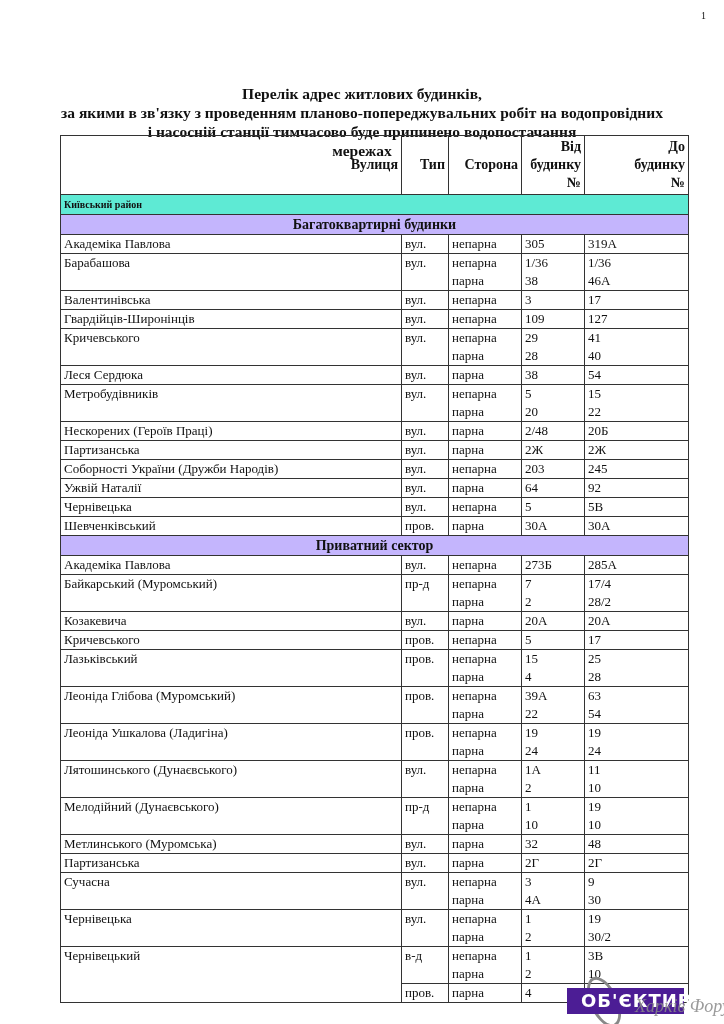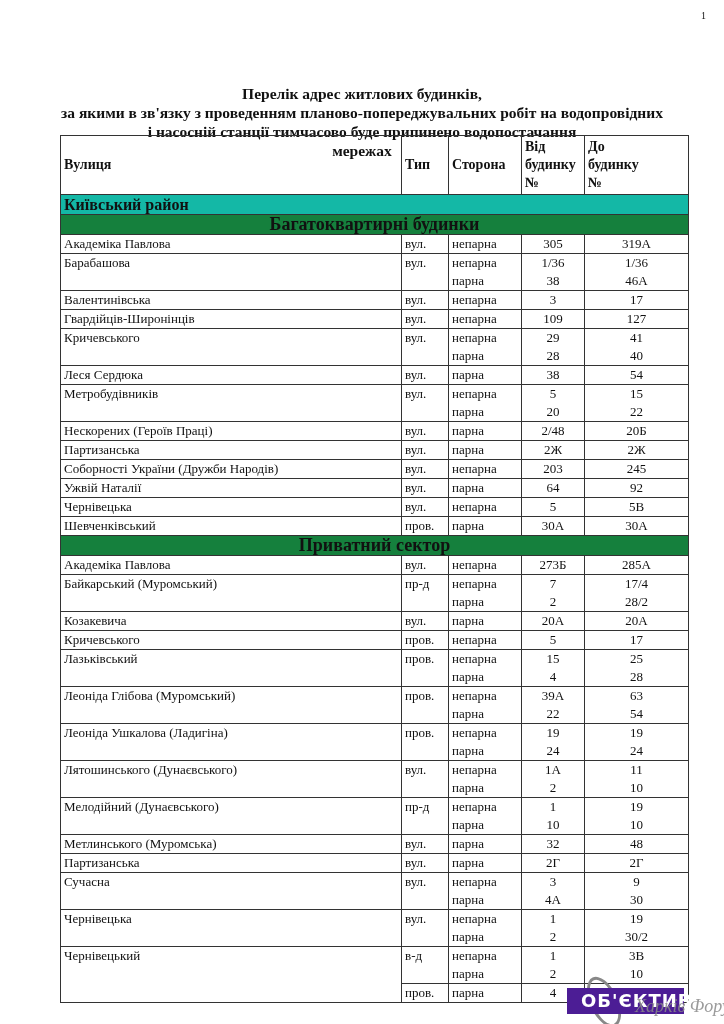--- a/index.html
+++ b/index.html
@@ -5,29 +5,29 @@
   html, body { margin:0; padding:0; background:#fff; }
   body { width:724px; height:1024px; position:relative; overflow:hidden;
          font-family:"Liberation Serif", "DejaVu Serif", serif; color:#111; }
   .page-num { position:absolute; top:10px; right:18px; font-size:10px; }
   .title { position:absolute; top:40px; left:0; width:724px; text-align:center;
            font-weight:bold; font-size:15.5px; line-height:19px;margin-top:44px; }
   .title div { white-space:nowrap; }
   table { position:absolute; top:135px; left:60px; width:629px;
           border-collapse:collapse; font-size:13px; }
   td, th { border:1.3px solid #333; padding:0 3px; vertical-align:top; }
-  th { font-weight:bold; font-size:14px; text-align:left; vertical-align:middle;
+  th { font-weight:bold; font-size:14px; text-align:right; vertical-align:middle;
        line-height:18px; height:58px; }
   th.street-h { width:334px; }
   th.type-h { width:40px; }
   th.side-h { width:66px; }
   th.from-h { width:56px; }
-  tr.district td { background:#14b8a6; font-weight:bold; font-size:16px; height:19px; line-height:19px; }
-  tr.sector td { background:#15803d; font-weight:bold; font-size:18px; text-align:center; height:19px; line-height:19px; }
-  td.num { text-align:center; }
+  tr.district td { background:#5eead4; font-weight:bold; font-size:10px; height:19px; line-height:19px; }
+  tr.sector td { background:#c4b5fd; font-weight:bold; font-size:14px; text-align:center; height:19px; line-height:19px; }
+  td.num { text-align:left; }
   td .line { height:18px; line-height:18px; white-space:nowrap; }
   .logo { position:absolute; left:567px; top:988px; width:117px; height:26px;
           background:#4c1d95; }
   .logo-text { position:absolute; left:14px; top:2px; color:#fff; font-weight:bold;
                font-family:"DejaVu Sans", sans-serif; font-size:18px; letter-spacing:1px; }
   .logo-sub { position:absolute; left:68px; top:8px; color:#8a8a8a; font-style:italic;
               font-family:"Liberation Serif", serif; font-size:18px; white-space:nowrap; opacity:.85; }
   .logo-gear { position:absolute; left:590px; top:975px; width:22px; height:48px;
                border:3px solid #888; border-radius:50%; transform:rotate(-25deg); }
 </style>

